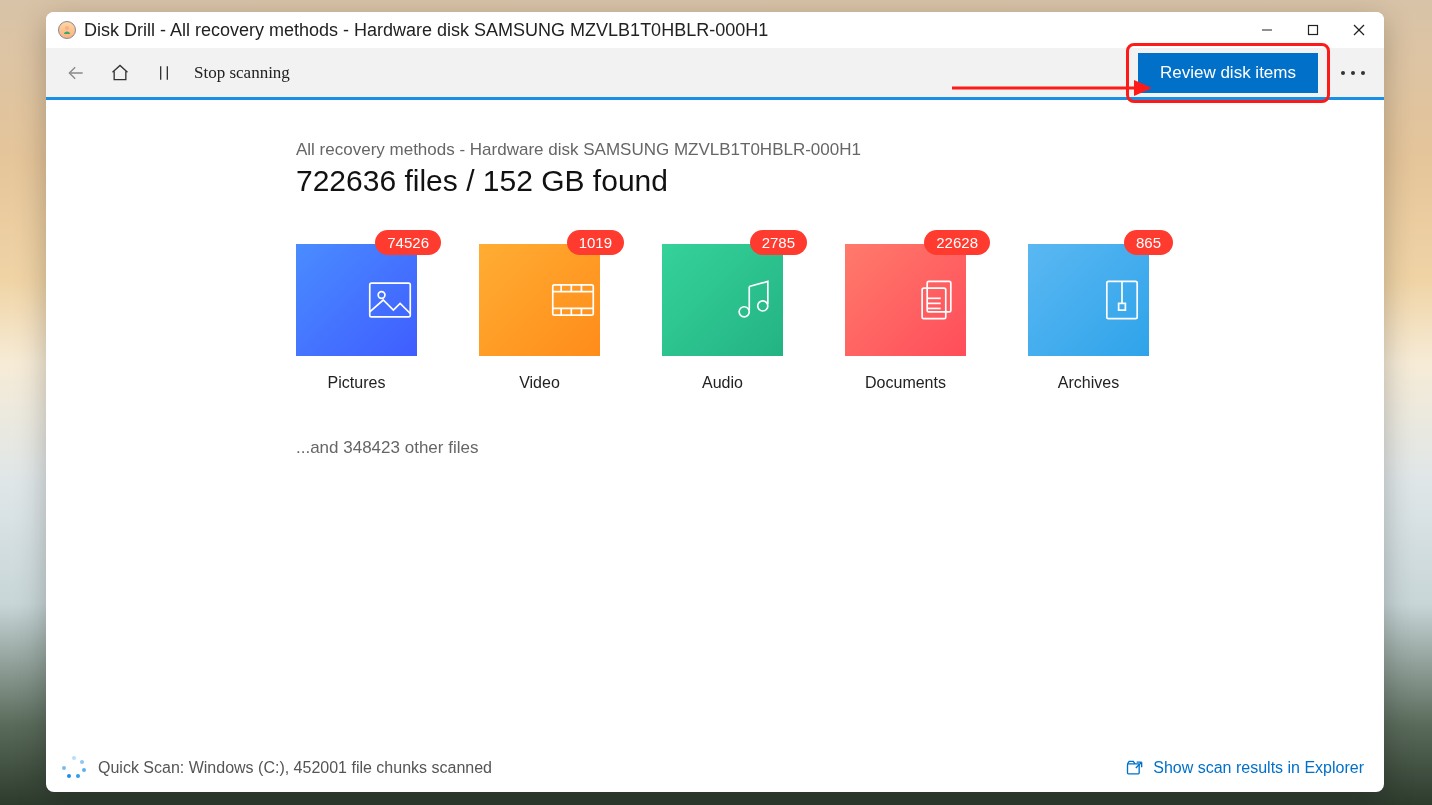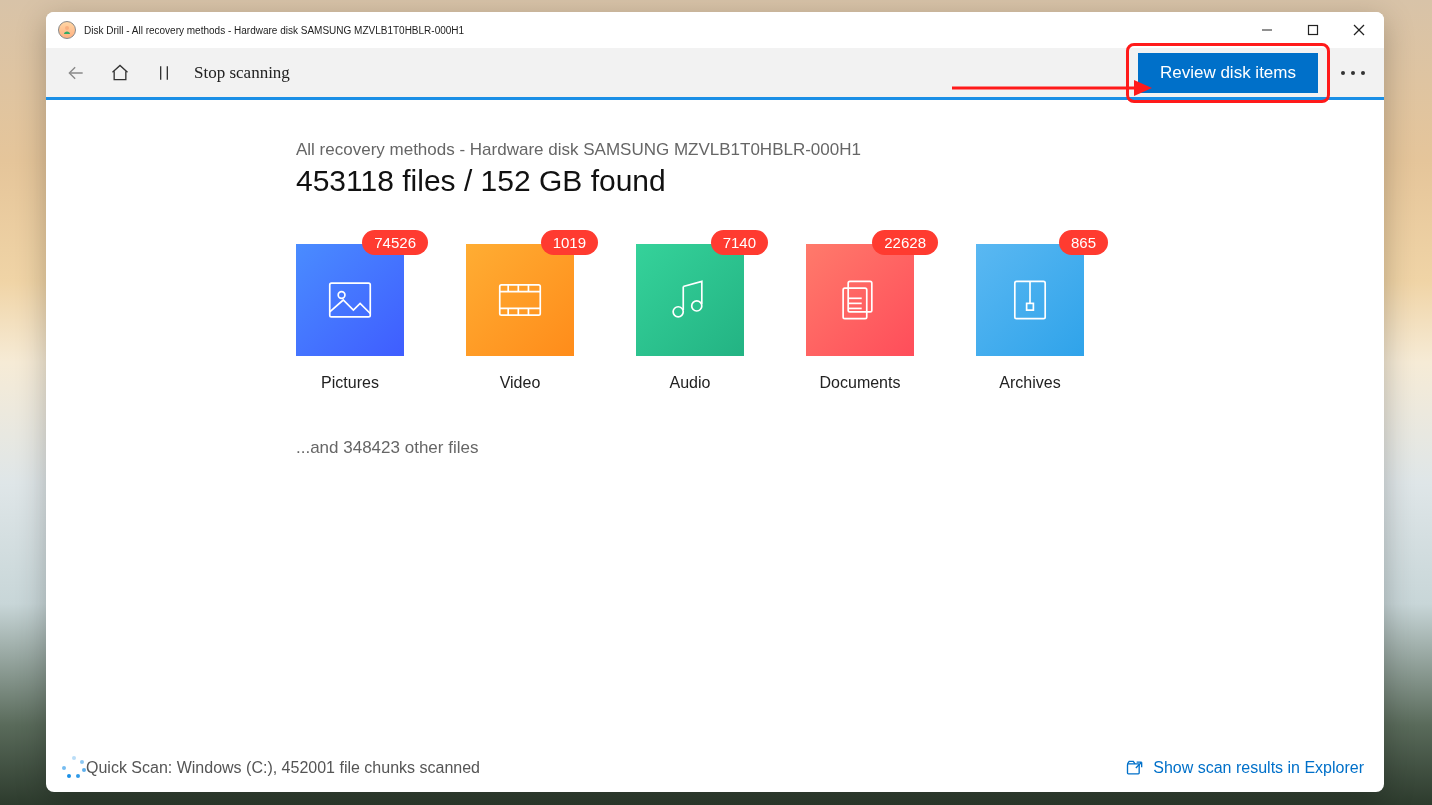--- a/index.html
+++ b/index.html
@@ -13,21 +13,21 @@
     background:#fff; border-radius:8px; box-shadow:0 8px 30px rgba(0,0,0,.25);
     display:flex; flex-direction:column; overflow:hidden;
   }
   .titlebar {
     height:36px; display:flex; align-items:center; justify-content:space-between;
     padding:0 2px 0 12px; background:#fff;
   }
   .titlebar-left { display:flex; align-items:center; gap:8px; }
   .app-icon { width:18px; height:18px; border-radius:50%; background:linear-gradient(#ffd6a5,#ffb080); border:1px solid #888; display:flex; align-items:center; justify-content:center; }
   .app-icon svg { width:12px; height:12px; }
-  .title-text { font-size:10px; color:#222;text-align:right; }
+  .title-text { font-size:18px; color:#222;text-align:right; }
   .win-controls { display:flex; }
   .win-btn { width:46px; height:36px; display:flex; align-items:center; justify-content:center; cursor:pointer; }
   .win-btn svg { width:12px; height:12px; stroke:#222; stroke-width:1.2; fill:none; }
 
   .toolbar {
     height:52px; background:#f2f2f2; border-bottom:3px solid #1a8fe6;
     display:flex; align-items:center; padding:0 10px; gap:4px;
   }
   .tb-icon { width:40px; height:40px; display:flex; align-items:center; justify-content:center; cursor:pointer; }
   .tb-icon svg { width:20px; height:20px; stroke:#333; stroke-width:1.6; fill:none; }
@@ -49,40 +49,40 @@
   .more-btn { width:42px; height:40px; display:flex; align-items:center; justify-content:center; cursor:pointer; margin-left:10px; }
   .more-dot { width:4px; height:4px; background:#333; border-radius:50%; margin:0 3px; }
 
   .content { flex:1; padding:40px 0 0 0; display:flex; flex-direction:column; align-items:center; }
   .content-inner { width:100%; padding-left:250px; }
   .breadcrumb { font-size:17px; color:#666; }
   .counts { font-size:30px; color:#111; margin-top:4px; font-weight:400; }
 
   .cat-row { display:flex; gap:62px; margin-top:46px; }
   .cat { display:flex; flex-direction:column; align-items:center; cursor:pointer; }
-  .cat-tile { width:108px; height:112px; border-radius:0; display:flex; align-items:center; justify-content:center; position:relative; }
+  .cat-tile { width:121px; height:112px; border-radius:0; display:flex; align-items:center; justify-content:flex-end; position:relative; }
   .cat-tile svg { width:54px; height:54px; stroke:#fff; stroke-width:2; fill:none; }
   .badge {
     position:absolute; top:-14px; right:-24px; background:#ff3b30; color:#fff;
     border-radius:16px; padding:4px 12px; font-size:15px; font-weight:500;
   }
   .cat-label { margin-top:18px; font-size:16px; color:#222; }
   .c-pic { background:linear-gradient(135deg,#4a8cff,#3f5dff); }
   .c-vid { background:linear-gradient(135deg,#ffad33,#ff8c1a); }
   .c-aud { background:linear-gradient(135deg,#35d29a,#23b383); }
   .c-doc { background:linear-gradient(135deg,#ff7a6b,#ff4d5a); }
   .c-arc { background:linear-gradient(135deg,#5ab8f2,#2fa3ea); }
 
   .other-files { margin-top:46px; font-size:17px; color:#666; }
 
   .statusbar {
     height:48px; display:flex; align-items:center; justify-content:space-between;
     padding:0 20px 0 16px;
   }
-  .status-left { display:flex; align-items:center; }
+  .status-left { display:flex; align-items:center; gap:12px; }
   .spinner { width:24px; height:24px; position:relative; }
   .spinner .d { position:absolute; width:4px; height:4px; background:#1a8fe6; border-radius:50%; }
   .status-text { font-size:16px; color:#555; }
   .status-right { display:flex; align-items:center; gap:8px; color:#0070c9; cursor:pointer; font-size:16px; }
   .status-right svg { width:20px; height:20px; stroke:#0070c9; stroke-width:1.6; fill:none; }
 </style>
 </head>
 <body>
 
 <div class="window">
@@ -150,21 +150,21 @@
   </div>
 
   <svg class="red-arrow" viewBox="0 0 200 24">
     <line x1="0" y1="12" x2="186" y2="12" stroke="#ff1a1a" stroke-width="3"></line>
     <polygon points="200,12 182,4 182,20" fill="#ff1a1a"></polygon>
   </svg>
 
   <div class="content">
     <div class="content-inner">
       <div class="breadcrumb">All recovery methods - Hardware disk SAMSUNG MZVLB1T0HBLR-000H1</div>
-      <div class="counts">453118 files / 152 GB found</div>
+      <div class="counts">722636 files / 152 GB found</div>
 
       <div class="cat-row">
         <div class="cat">
           <div class="cat-tile c-pic">
             <span class="badge">74526</span>
             <svg viewBox="0 0 64 64">
                 <rect x="8" y="12" width="48" height="40" rx="2"></rect>
                 <circle cx="22" cy="26" r="4"></circle>
                 <polyline points="8 46 24 32 36 44 44 36 56 48"></polyline>
               </svg>
@@ -183,21 +183,21 @@
                 <line x1="42" y1="14" x2="42" y2="22"></line>
                 <line x1="18" y1="42" x2="18" y2="50"></line>
                 <line x1="30" y1="42" x2="30" y2="50"></line>
                 <line x1="42" y1="42" x2="42" y2="50"></line>
               </svg>
           </div>
           <div class="cat-label">Video</div>
         </div>
         <div class="cat">
           <div class="cat-tile c-aud">
-            <span class="badge">7140</span>
+            <span class="badge">2785</span>
             <svg viewBox="0 0 64 64">
                 <path d="M24 16v28"></path>
                 <circle cx="18" cy="46" r="6"></circle>
                 <path d="M24 16l22-6v27"></path>
                 <circle cx="40" cy="39" r="6"></circle>
               </svg>
           </div>
           <div class="cat-label">Audio</div>
         </div>
         <div class="cat">

